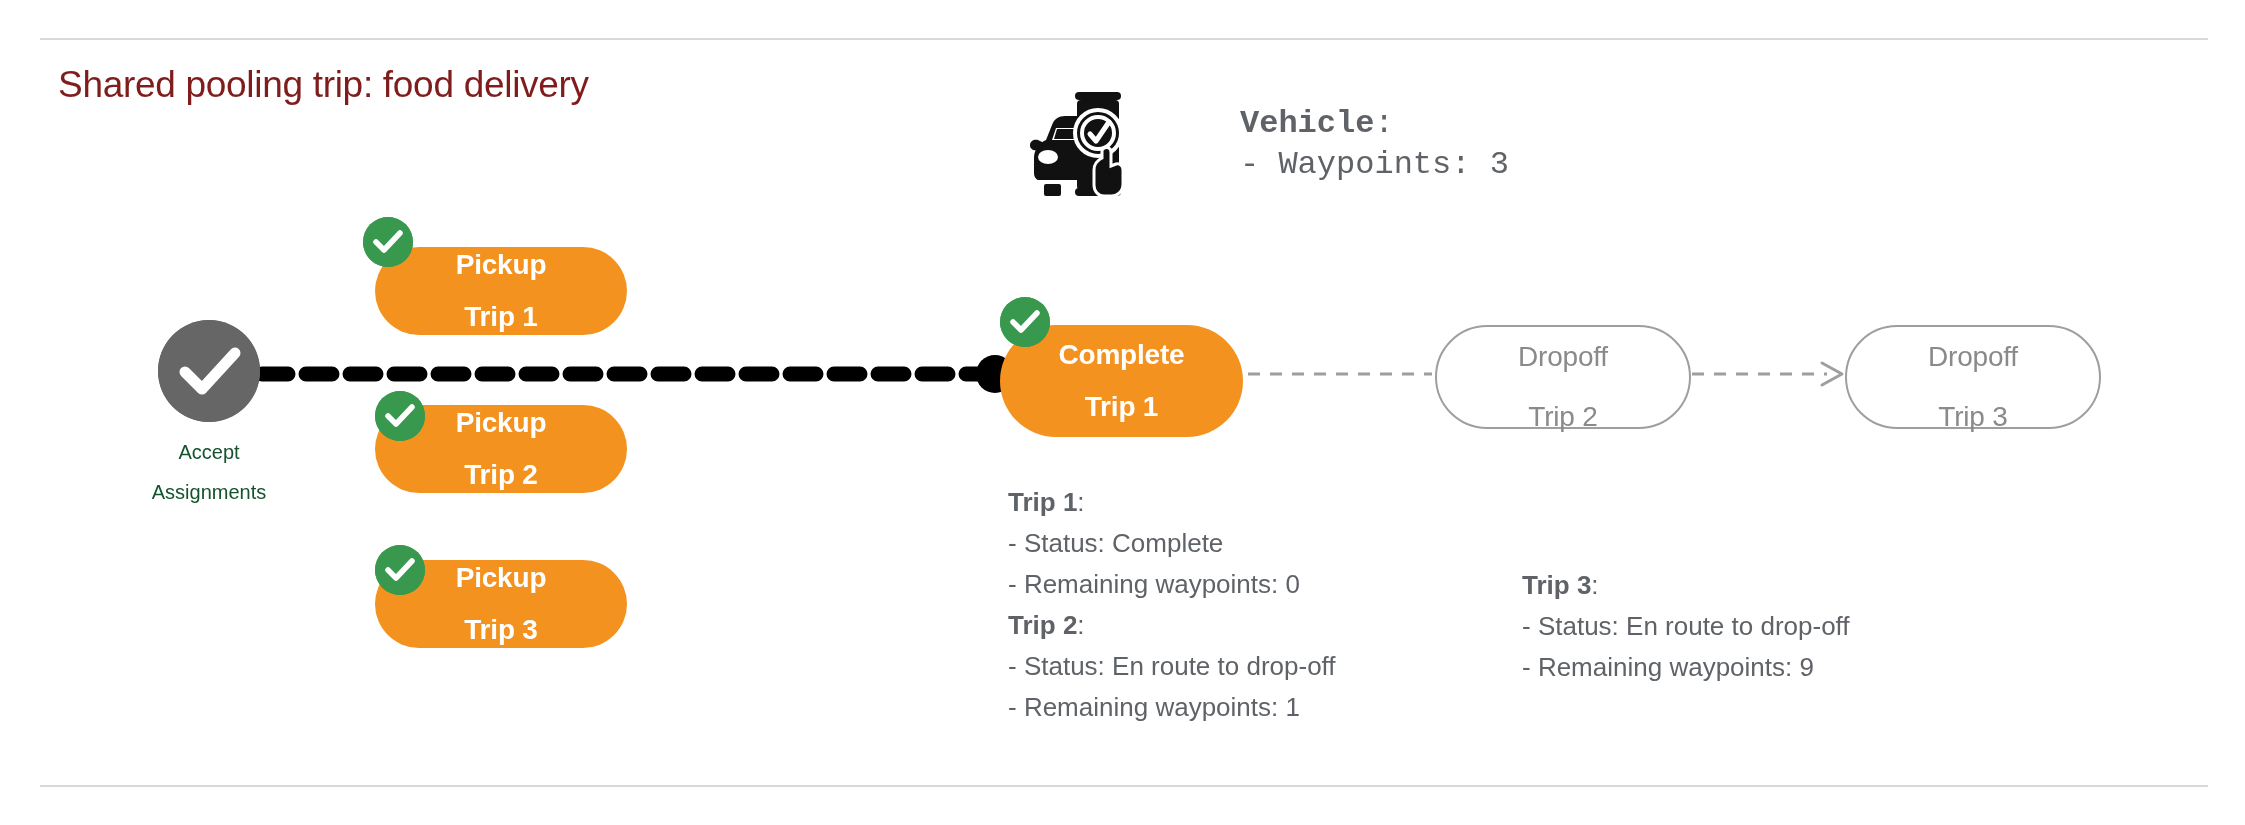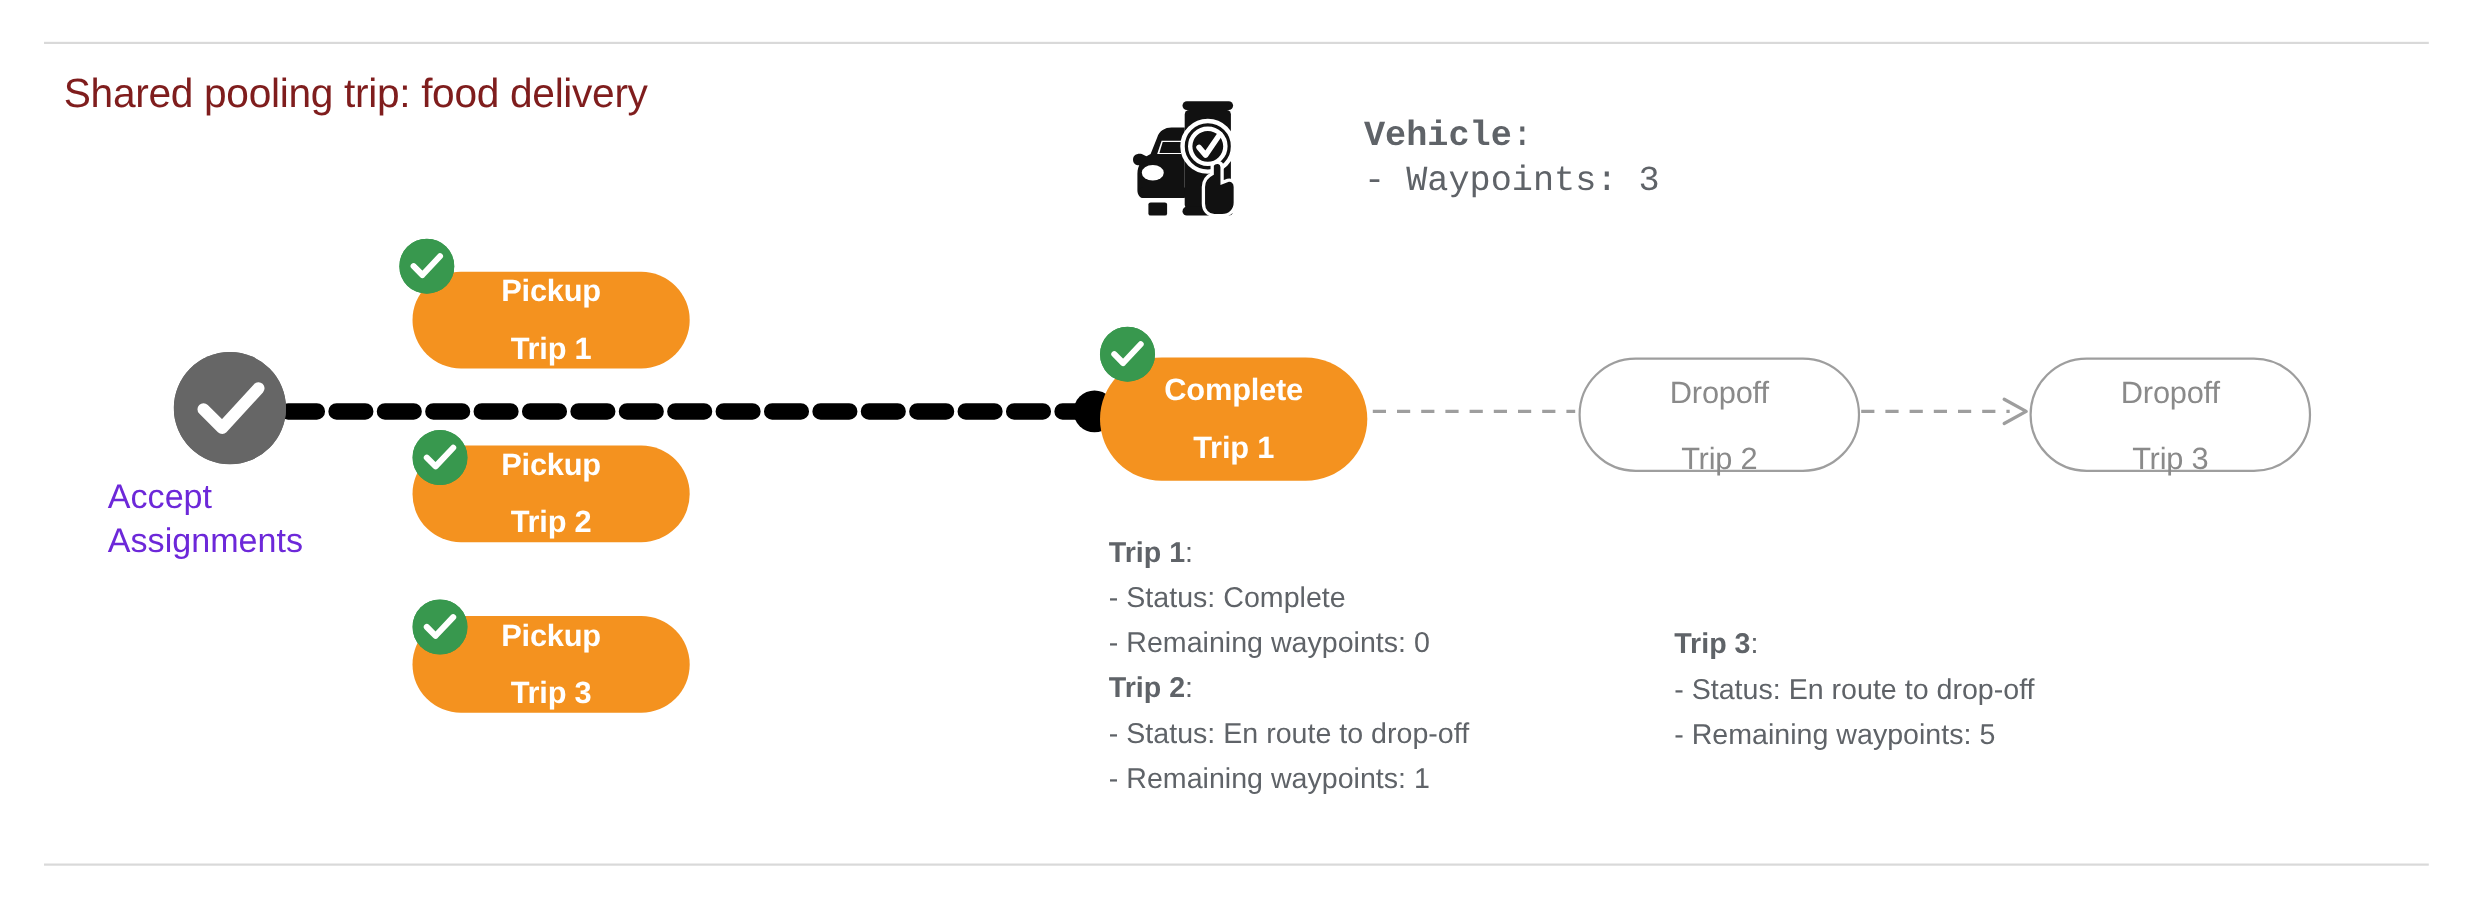--- a/index.html
+++ b/index.html
@@ -65,23 +65,24 @@
     height: 102px;
     border-radius: 50%;
     background: #666666;
   }
   #start-circle svg { display: block; }
   #start-label {
     position: absolute;
     left: -60px;
     top: 112px;
     width: 222px;
-    font-size: 31px;
+    text-align: center;
+    font-size: 20px;
     line-height: 40px;
-    color: #6d28d9;
+    color: #14532d;
   }
   #start-label span { display: block; }
 
   
   .chip {
     position: absolute;
     border-radius: 60px;
     background: #f4921f;
     color: #ffffff;
     display: flex;
@@ -305,16 +306,16 @@
     <div class="row">- Status:  Complete</div>
     <div class="row">- Remaining waypoints: 0</div>
     <div class="row"><span class="trip-hdr">Trip 2</span><span>:</span></div>
     <div class="row">- Status:  En route to drop-off</div>
     <div class="row">- Remaining waypoints: 1</div>
   </div>
 
   <div class="detail-block" id="detail-right">
     <div class="row"><span class="trip-hdr">Trip 3</span><span>:</span></div>
     <div class="row">- Status:  En route to drop-off</div>
-    <div class="row">- Remaining waypoints: 5</div>
+    <div class="row">- Remaining waypoints: 9</div>
   </div>
 
 </div>
 
 </body></html>

